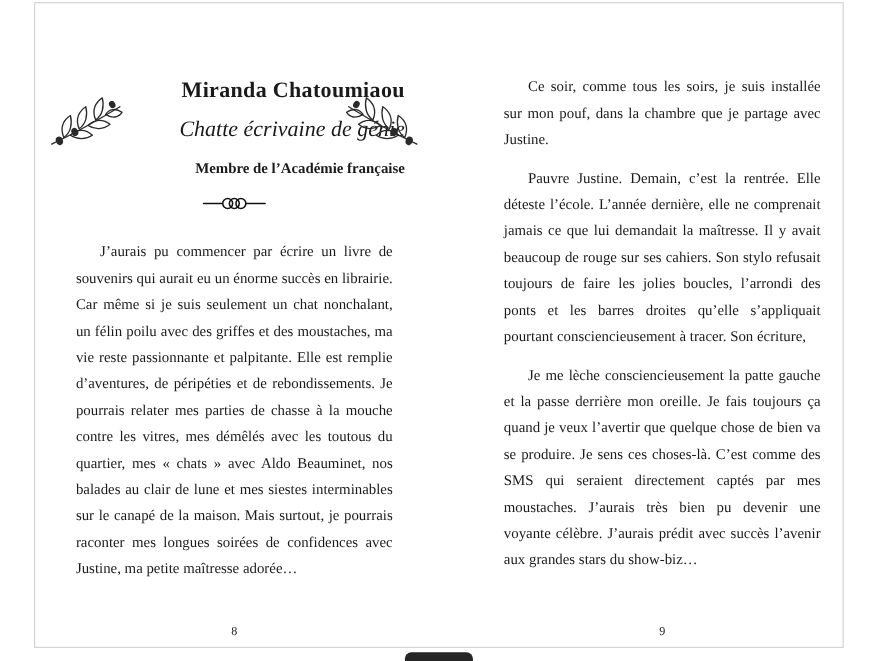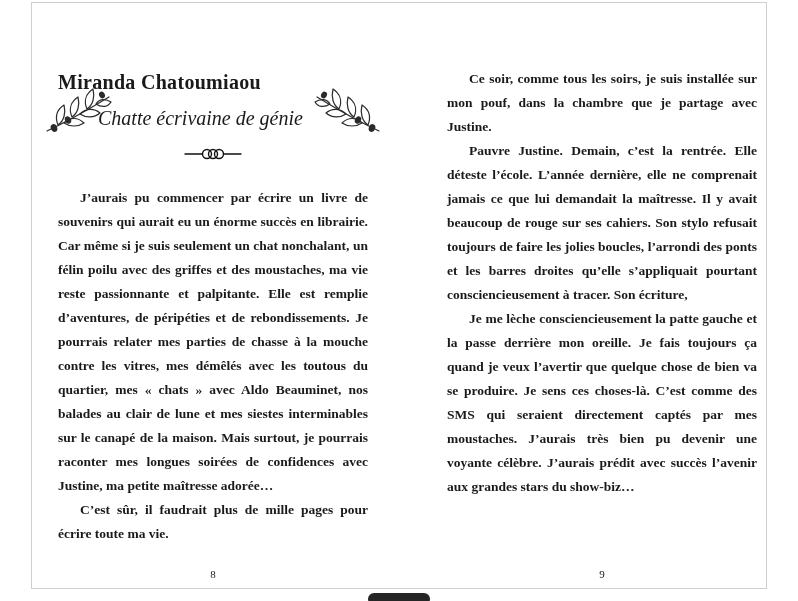--- a/index.html
+++ b/index.html
@@ -9,36 +9,36 @@
     font-family:"Liberation Serif","DejaVu Serif",serif;
   }
   .spread{
     position:absolute;left:31px;top:2px;width:734px;height:585px;
     border:1px solid #cfcfcf;background:#fff;
   }
   .page{position:absolute;top:0;height:100%;}
   .page-left{left:26px;width:310px;}
   .page-right{left:415px;width:310px;}
 
-  .chapter-header{margin-top:68px;text-align:left;position:relative;}
+  .chapter-header{margin-top:68px;text-align:right;position:relative;}
   .title{font-size:20px;font-weight:bold;margin:0 0 13px;letter-spacing:.3px;}
   .subtitle{font-style:italic;font-size:20px;margin:0 0 15px;padding-left:40px;}
   .affiliation{font-weight:bold;font-size:13.5px;margin:0;}
 
   .ornament{position:absolute;top:12px;}
   .ornament-left{left:-14px;}
   .ornament-right{right:-14px;transform:scaleX(-1);}
 
   .divider{display:block;margin:17px auto 0;}
 
   .body-text{
     margin-top:25px;text-align:justify;font-size:13.5px;line-height:24px;
     hyphens:auto;-webkit-hyphens:auto;
   }
-  .body-text p{margin:0;text-indent:22px;font-weight:bold;}
+  .body-text p{margin:11px;text-indent:22px;}
   .page-right .body-text{margin-top:64px;}
 
   .pagenum{
     position:absolute;bottom:8px;left:0;width:100%;text-align:center;
     font-size:11px;color:#222;
   }
   .home-indicator{
     position:absolute;left:50%;bottom:-4px;transform:translateX(-50%);
     width:62px;height:12px;border-radius:6px;background:#262626;
   }
@@ -66,20 +66,21 @@
           <g fill="#2a2a2a">
             <ellipse cx="10" cy="45" rx="3.2" ry="4" transform="rotate(-20 10 45)"></ellipse>
             <ellipse cx="24" cy="37" rx="3" ry="3.8" transform="rotate(-25 24 37)"></ellipse>
             <ellipse cx="58" cy="12" rx="2.8" ry="3.5" transform="rotate(-30 58 12)"></ellipse>
           </g>
         </svg>
       </span>
 
       <h1 class="title">Miranda Chatoumiaou</h1>
       <div class="subtitle">Chatte écrivaine de génie</div>
+      <div class="affiliation">Membre de l’Académie française</div>
 
       <span class="ornament ornament-right">
         <svg width="68" height="54" viewBox="0 0 68 54" aria-hidden="true">
           <g fill="none" stroke="#2a2a2a" stroke-width="1.2" stroke-linecap="round" stroke-linejoin="round">
             <path d="M3 48 C 20 40, 42 28, 65 14"></path>
             <path d="M14 42 C 10 32, 14 26, 20 22 C 22 30, 20 38, 14 42 Z"></path>
             <path d="M28 34 C 24 25, 28 18, 34 14 C 36 22, 34 30, 28 34 Z"></path>
             <path d="M43 26 C 39 17, 43 10, 49 6 C 51 14, 49 22, 43 26 Z"></path>
             <path d="M20 40 C 26 44, 34 44, 40 40 C 34 34, 26 34, 20 40 Z"></path>
             <path d="M36 31 C 42 35, 50 35, 56 30 C 50 25, 42 25, 36 31 Z"></path>
@@ -101,21 +102,20 @@
           <circle cx="23" cy="7" r="4.5"></circle>
           <circle cx="29" cy="7" r="4.5"></circle>
           <circle cx="35" cy="7" r="4.5"></circle>
           <path d="M40 7 H 57"></path>
         </g>
       </svg>
     </span>
 
     <div class="body-text" lang="fr">
       <p>J’aurais pu commencer par écrire un livre de souvenirs qui aurait eu un énorme succès en librairie. Car même si je suis seulement un chat nonchalant, un félin poilu avec des griffes et des moustaches, ma vie reste passionnante et palpitante. Elle est remplie d’aventures, de péripéties et de rebondissements. Je pourrais relater mes parties de chasse à la mouche contre les vitres, mes démêlés avec les toutous du quartier, mes «&nbsp;chats&nbsp;» avec Aldo Beauminet, nos balades au clair de lune et mes siestes interminables sur le canapé de la maison. Mais surtout, je pourrais raconter mes longues soirées de confidences avec Justine, ma petite maîtresse adorée…</p>
-      <p>C’est sûr, il faudrait plus de mille pages pour écrire toute ma vie.</p>
     </div>
 
     <div class="pagenum">8</div>
   </div>
 
   <div class="page page-right">
     <div class="body-text" lang="fr">
       <p>Ce soir, comme tous les soirs, je suis installée sur mon pouf, dans la chambre que je partage avec Justine.</p>
       <p>Pauvre Justine. Demain, c’est la rentrée. Elle déteste l’école. L’année dernière, elle ne comprenait jamais ce que lui demandait la maîtresse. Il y avait beaucoup de rouge sur ses cahiers. Son stylo refusait toujours de faire les jolies boucles, l’arrondi des ponts et les barres droites qu’elle s’appliquait pourtant consciencieusement à tracer. Son écriture,</p>
       <p>Je me lèche consciencieusement la patte gauche et la passe derrière mon oreille. Je fais toujours ça quand je veux l’avertir que quelque chose de bien va se produire. Je sens ces choses-là. C’est comme des SMS qui seraient directement captés par mes moustaches. J’aurais très bien pu devenir une voyante célèbre. J’aurais prédit avec succès l’avenir aux grandes stars du show-biz…</p>

